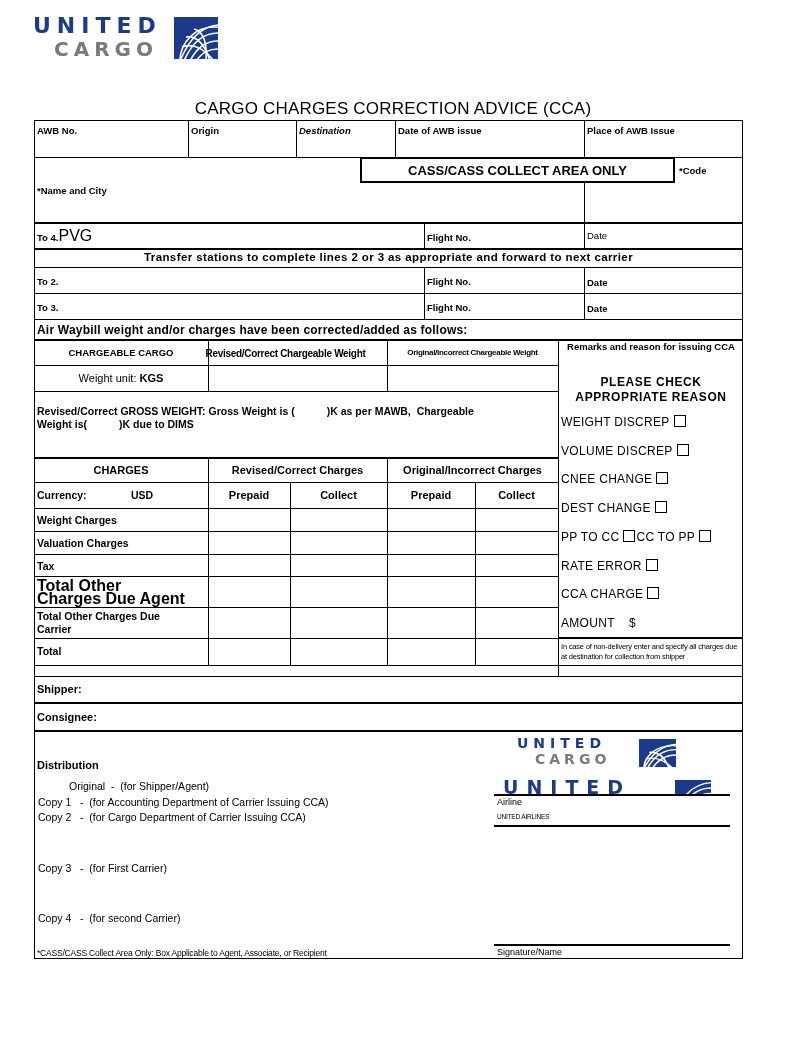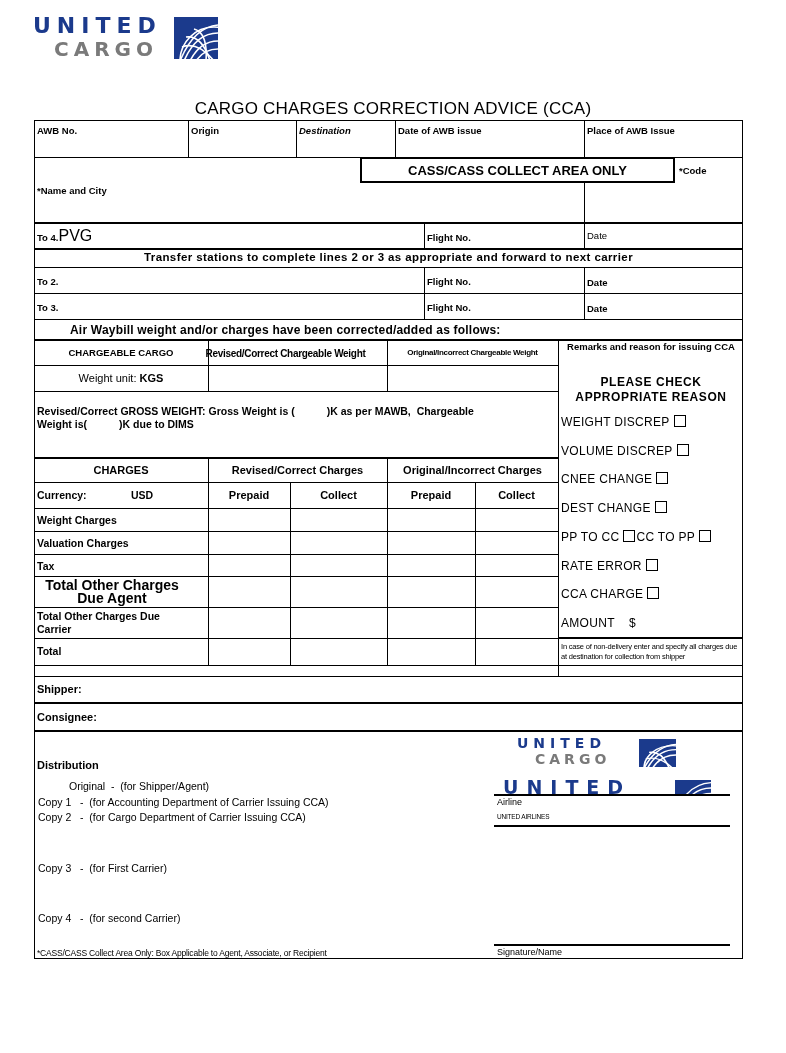--- a/index.html
+++ b/index.html
@@ -85,21 +85,21 @@
 <div class="lbl" style="left:427px;top:276px;">Flight No.</div>
 <div class="vl thin" style="left:584px;top:267px;height:52px;"></div>
 <div class="lbl" style="left:587px;top:277px;">Date</div>
 <div class="hl thin" style="left:34px;top:293px;width:709px;"></div>
 
 <div class="lbl" style="left:37px;top:302px;text-align:center;">To 3.</div>
 <div class="lbl" style="left:427px;top:302px;">Flight No.</div>
 <div class="lbl" style="left:587px;top:303px;">Date</div>
 <div class="hl thin" style="left:34px;top:319px;width:709px;"></div>
 
-<div class="lbl" style="left:37px;top:323px;font-size:12px;letter-spacing:0.2px;margin-left:33px;">Air Waybill weight and/or charges have been corrected/added as follows:</div>
+<div class="lbl" style="left:37px;top:323px;font-size:12px;letter-spacing:0.2px;">Air Waybill weight and/or charges have been corrected/added as follows:</div>
 <div class="hl" style="left:34px;top:339px;width:709px;"></div>
 
 <div class="vl" style="left:558px;top:339px;height:337px;"></div>
 <div class="center" style="left:34px;width:174px;top:347px;font-size:9.5px;">CHARGEABLE CARGO</div>
 <div class="vl" style="left:208px;top:339px;height:52px;"></div>
 <div class="center" style="left:196px;width:179px;top:348px;font-size:10px;letter-spacing:-0.3px;">Revised/Correct Chargeable Weight</div>
 <div class="vl" style="left:387px;top:339px;height:52px;"></div>
 <div class="center" style="left:387px;width:171px;top:348px;font-size:8px;letter-spacing:-0.3px;">Original/Incorrect Chargeable Weight</div>
 <div class="hl thin" style="left:34px;top:365px;width:524px;"></div>
 <div class="abs" style="left:34px;width:174px;top:372px;text-align:center;font-size:11px;white-space:nowrap;">
@@ -142,21 +142,21 @@
 <div class="center" style="left:387px;width:88px;top:489px;font-size:11px;">Prepaid</div>
 <div class="center" style="left:475px;width:83px;top:489px;font-size:11px;">Collect</div>
 <div class="hl thin" style="left:34px;top:508px;width:524px;"></div>
 
 <div class="lbl" style="left:37px;top:514px;font-size:10.5px;">Weight Charges</div>
 <div class="hl thin" style="left:34px;top:531px;width:524px;"></div>
 <div class="lbl" style="left:37px;top:537px;font-size:10.5px;">Valuation Charges</div>
 <div class="hl thin" style="left:34px;top:554px;width:524px;"></div>
 <div class="lbl" style="left:37px;top:560px;font-size:10.5px;">Tax</div>
 <div class="hl thin" style="left:34px;top:576px;width:524px;"></div>
-<div class="lbl" style="left:37px;top:579px;font-size:14px;white-space:normal;width:150px;line-height:13px;text-align:center;">Total Other Charges Due Agent</div>
+<div class="lbl" style="left:37px;top:579px;font-size:16px;white-space:normal;width:150px;line-height:13px;">Total Other Charges Due Agent</div>
 <div class="hl thin" style="left:34px;top:607px;width:524px;"></div>
 <div class="lbl" style="left:37px;top:610px;font-size:10.5px;white-space:normal;width:150px;line-height:13px;">Total Other Charges Due Carrier</div>
 <div class="hl thin" style="left:34px;top:638px;width:524px;"></div>
 <div class="lbl" style="left:37px;top:645px;font-size:10.5px;">Total</div>
 <div class="hl thin" style="left:34px;top:665px;width:709px;"></div>
 
 <div class="hl thin" style="left:34px;top:676px;width:709px;"></div>
 <div class="lblr" style="left:37px;top:683px;font-size:11px;font-weight:bold;">Shipper:</div>
 <div class="hl" style="left:34px;top:702px;width:709px;"></div>
 <div class="lblr" style="left:37px;top:711px;font-size:11px;font-weight:bold;">Consignee:</div>

